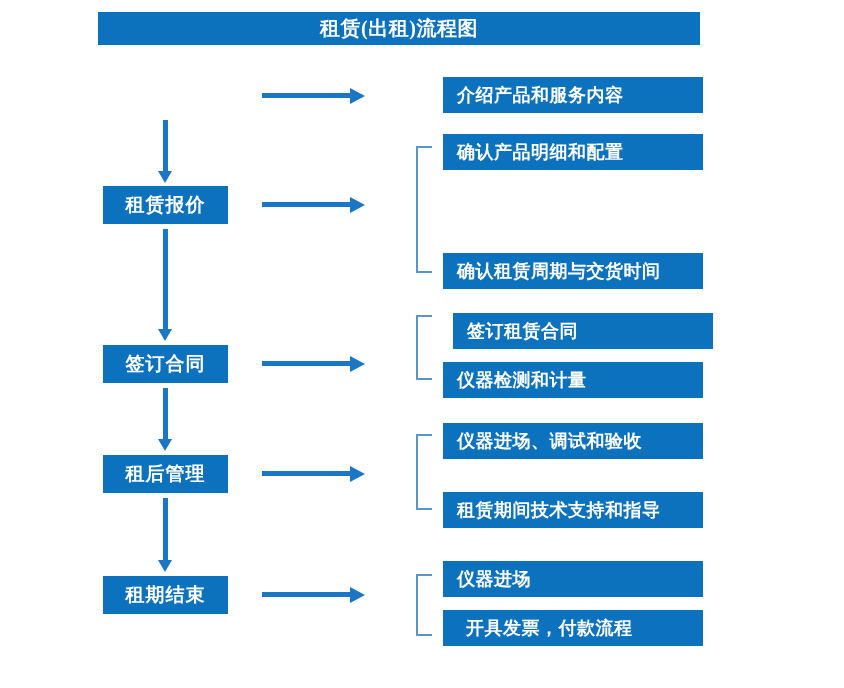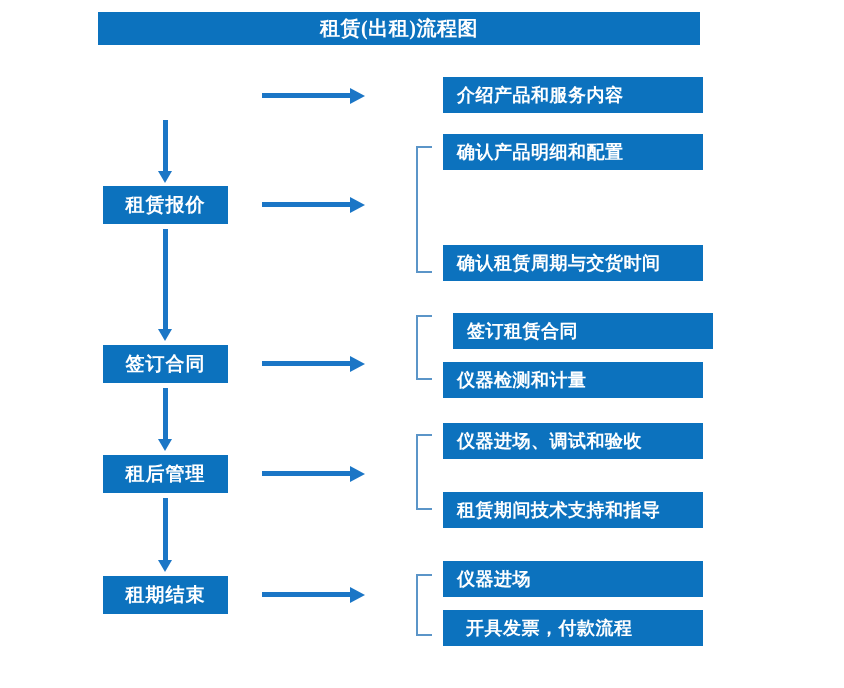--- a/index.html
+++ b/index.html
@@ -148,21 +148,21 @@
   <div class="bracket" style="top:146px; height:127px;"></div>
   <div class="bracket" style="top:315px; height:65px;"></div>
   <div class="bracket" style="top:434px; height:76px;"></div>
   <div class="bracket" style="top:574px; height:62px;"></div>
 
   <div class="detail-box" style="top:77px;">介绍产品和服务内容</div>
 
   <div class="detail-box" style="top:134px;">确认产品明细和配置</div>
 
 
-  <div class="detail-box" style="top:245px;">确认租赁周期与交货时间</div>
+  <div class="detail-box" style="top:253px;">确认租赁周期与交货时间</div>
 
   <div class="detail-box" style="top:313px;margin-left:10px;">签订租赁合同</div>
 
   <div class="detail-box" style="top:362px;">仪器检测和计量</div>
 
   <div class="detail-box" style="top:423px;">仪器进场、调试和验收</div>
 
   <div class="detail-box" style="top:492px;">租赁期间技术支持和指导</div>
 
   <div class="detail-box" style="top:561px;">仪器进场</div>

